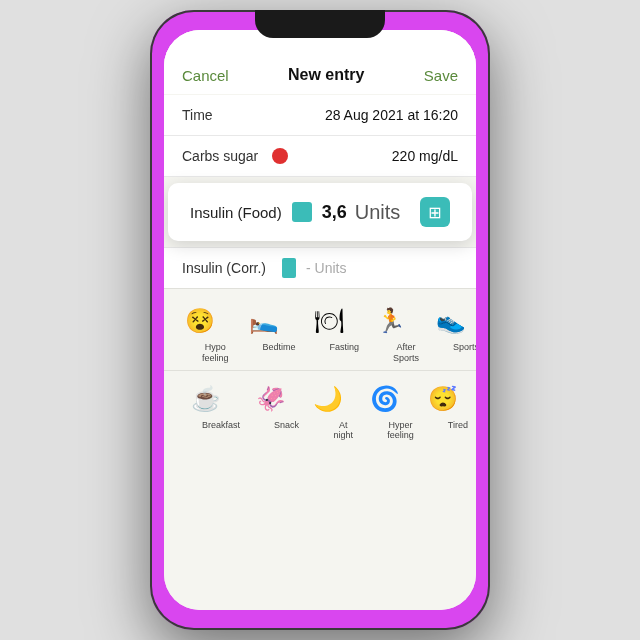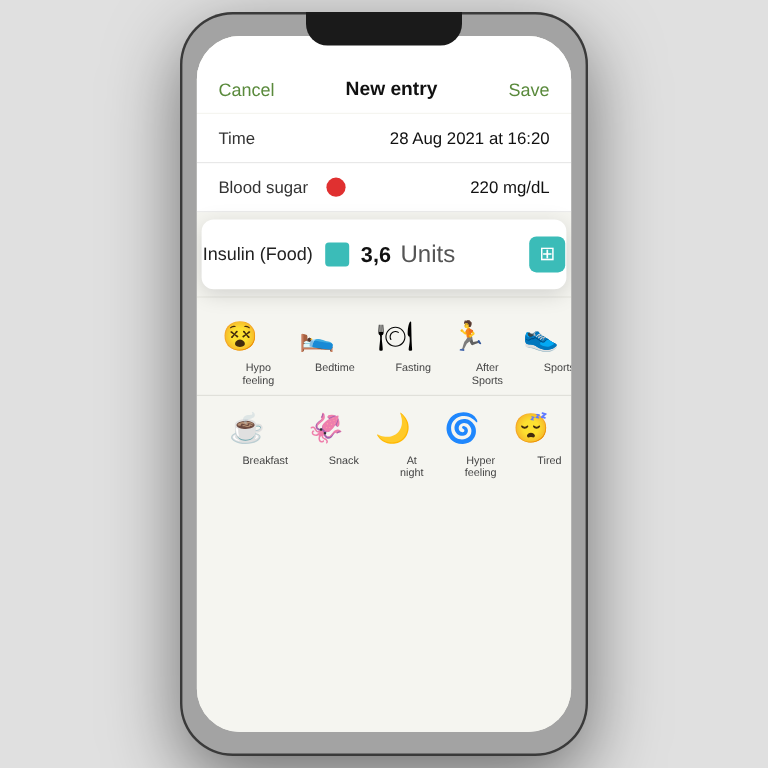--- a/index.html
+++ b/index.html
@@ -10,21 +10,21 @@
       align-items: center;
       width: 640px;
       height: 640px;
       font-family: -apple-system, BlinkMacSystemFont, 'Helvetica Neue', Arial, sans-serif;
       overflow: hidden;
     }
 
     .phone-outer {
       width: 340px;
       height: 620px;
-      background: #a3a3a3;
+      background: #d946ef;
       border-radius: 44px;
       position: relative;
       box-shadow: 0 20px 60px rgba(0,0,0,0.5), inset 0 0 0 2px #3a3a3a;
       display: flex;
       justify-content: center;
       align-items: center;
     }
 
     .phone-notch {
       position: absolute;
@@ -169,21 +169,21 @@
       padding: 7px 14px;
       border-radius: 8px;
     }
 
     
     .insulin-card {
       background: #fff;
       margin: 6px -4px;
       border-radius: 10px;
       box-shadow: 0 4px 18px rgba(0,0,0,0.15);
-      padding: 14px 1px;
+      padding: 14px 22px;
       display: flex;
       align-items: center;
       position: relative;
       z-index: 5;
     }
     .insulin-color-box {
       width: 20px;
       height: 20px;
       background: #3bbcb8;
       border-radius: 3px;
@@ -295,38 +295,43 @@
         <span class="top-bar-save">Save</span>
       </div>
 
       <div class="form-section">
         <div class="form-row">
           <span class="form-row-label">Time</span>
           <span class="form-row-value">28 Aug 2021 at 16:20</span>
         </div>
 
         <div class="form-row">
-          <span class="form-row-label">Blood sugar</span>
+          <span class="form-row-label">Carbs sugar</span>
           <span class="blood-sugar-dot"></span>
           <span class="form-row-value">220 mg/dL</span>
         </div>
       </div>
 
 
 
       <div style="padding: 0 8px; background:#f5f5f0; position:relative; z-index:5;">
         <div class="insulin-card">
           <span class="card-label">Insulin (Food)</span>
           <div class="insulin-color-box"></div>
           <span class="insulin-value">3,6</span>
           <span class="insulin-unit">Units</span>
           <div class="calc-icon">⊞</div>
         </div>
       </div>
 
+      <div class="insulin-corr-row">
+        <span class="form-row-label">Insulin (Corr.)</span>
+        <div class="corr-color-box"></div>
+        <span class="corr-value">- Units</span>
+      </div>
 
       <div class="divider"></div>
 
       <div class="categories">
         <div class="category-item">
           <div class="category-icon">😵</div>
           <span class="category-label">Hypo feeling</span>
         </div>
         <div class="category-item">
           <div class="category-icon">🛌</div>

